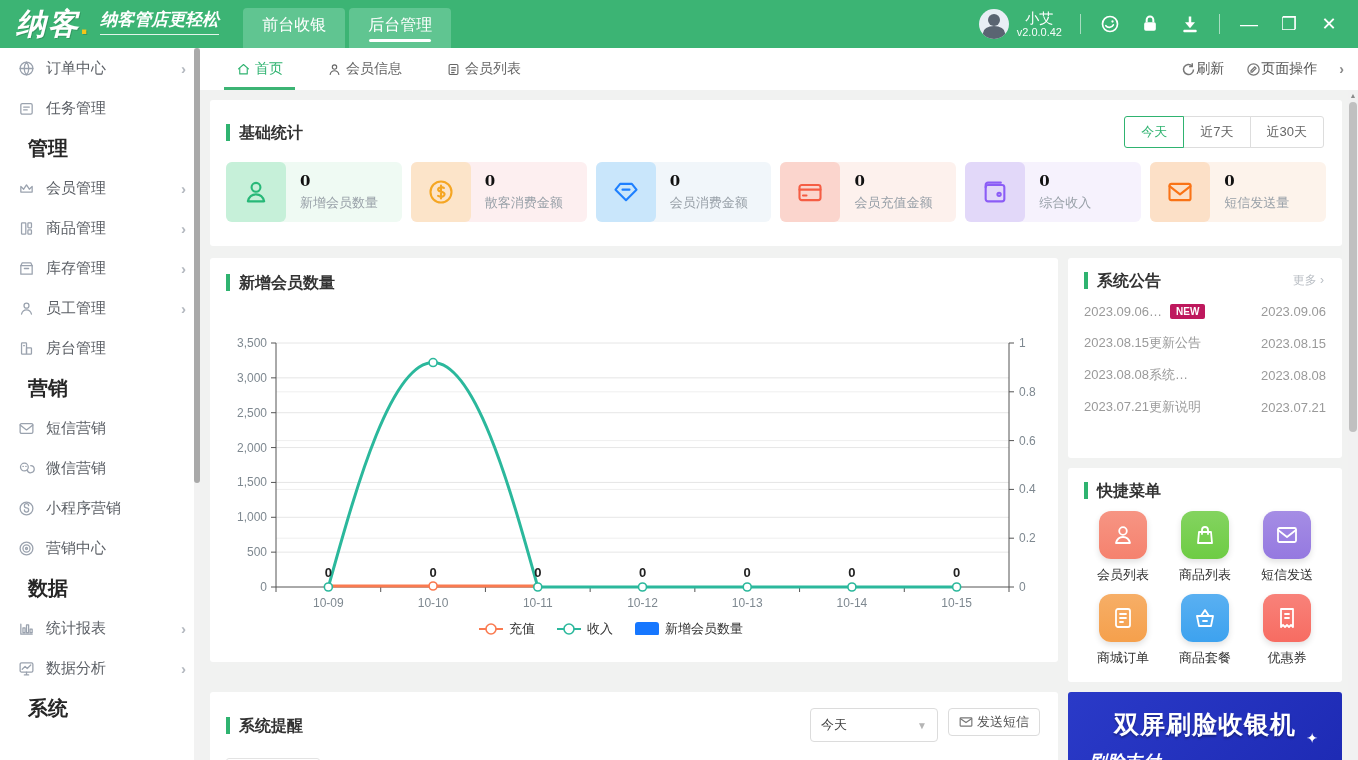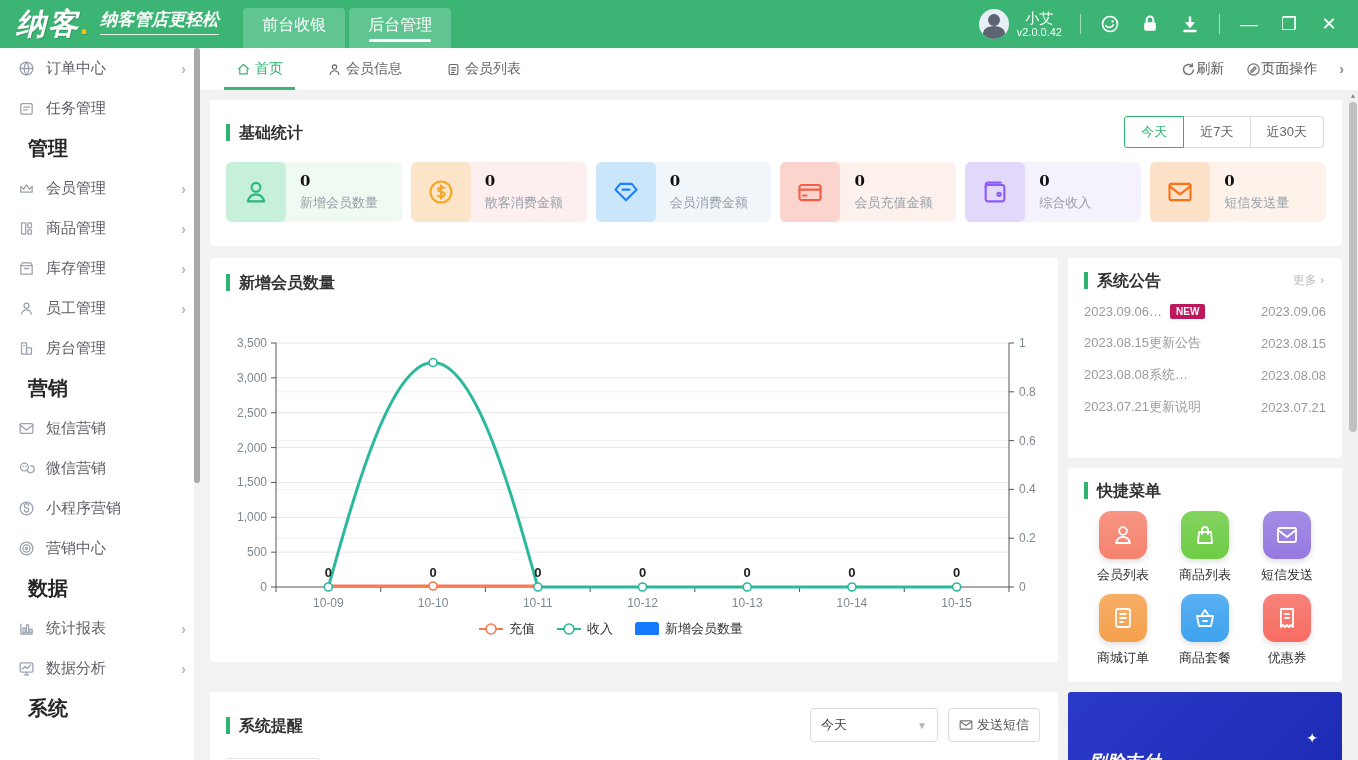--- a/index.html
+++ b/index.html
@@ -87,21 +87,21 @@
   .quick-item { display:flex; flex-direction:column; align-items:center; cursor:pointer; }
   .quick-tile { width:48px; height:48px; border-radius:12px; display:flex; align-items:center; justify-content:center; box-shadow:0 3px 6px rgba(0,0,0,.12); }
   .quick-tile svg { width:24px; height:24px; }
   .quick-label { font-size:13px; color:#333; margin-top:7px; }
 
   .row3 { display:flex; gap:10px; margin-top:10px; }
   .remind-card { flex:1; height:150px; min-width:0; }
   .remind-controls { margin-left:auto; display:flex; gap:10px; }
   .select-box { width:128px; height:34px; border:1px solid #dcdcdc; border-radius:4px; display:flex; align-items:center; padding:0 10px; font-size:13px; color:#444; cursor:pointer; background:#fff; }
   .select-caret { margin-left:auto; color:#b5b5b5; font-size:10px; }
-  .sms-btn { height:34px; border:1px solid #dcdcdc; border-radius:4px; background:#fff; display:flex; align-items:center; gap:4px; padding:0 10px; font-size:13px; color:#555; cursor:pointer; }
+  .sms-btn { height:28px; border:1px solid #dcdcdc; border-radius:4px; background:#fff; display:flex; align-items:center; gap:4px; padding:0 10px; font-size:13px; color:#555; cursor:pointer; }
   .sms-btn svg { width:14px; height:14px; }
   .remind-tabs { padding:16px 16px 0 16px; }
   .remind-tab { display:inline-block; border:1px solid #e3e3e3; border-radius:3px; padding:9px 18px; font-size:14px; color:#2fb370; background:#fff; cursor:pointer; }
 
   .ad-banner { width:274px; flex:0 0 274px; height:150px; border-radius:3px; background:linear-gradient(135deg,#2a3ac8,#1b27b0); position:relative; overflow:hidden; cursor:pointer; }
   .ad-title { color:#fff; font-size:25px; font-weight:bold; text-align:center; margin-top:16px; letter-spacing:1px; text-shadow:0 2px 2px rgba(0,0,0,.3); }
   .ad-sub { position:absolute; left:20px; top:58px; color:#fff; font-size:18px; font-weight:bold; font-style:italic; z-index:2; }
   .ad-bar { position:absolute; left:14px; top:80px; width:110px; height:12px; background:#ff7b2f; border-radius:6px; }
   .ad-star { position:absolute; right:24px; top:38px; color:#fff; font-size:14px; }
   .ad-pos { position:absolute; right:18px; top:62px; width:78px; height:60px; }
@@ -697,20 +697,21 @@
                   <span>发送短信</span>
                 </button>
               </div>
             </div>
             <div class="remind-tabs">
               <button class="remind-tab">生日提醒</button>
             </div>
           </div>
 
           <div class="ad-banner">
+            <div class="ad-title">双屏刷脸收银机</div>
             <div class="ad-bar"></div>
             <div class="ad-sub">刷脸支付</div>
             <div class="ad-star">✦</div>
             <div class="ad-pos">
                 <div class="scr"></div>
                 <div class="kb"></div>
               </div>
           </div>
         </div>
 

